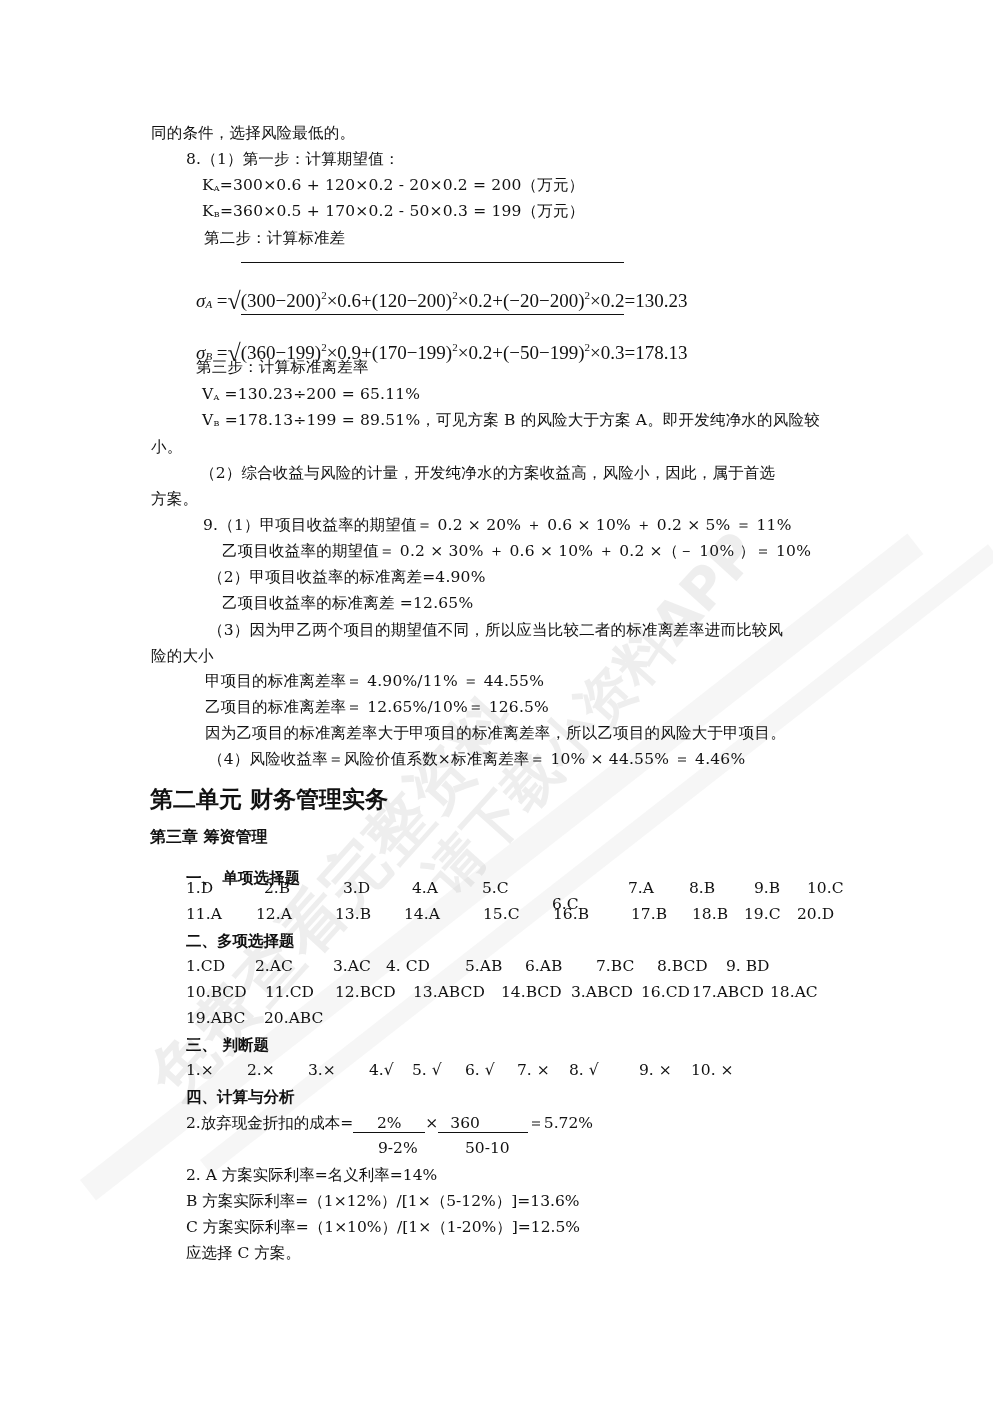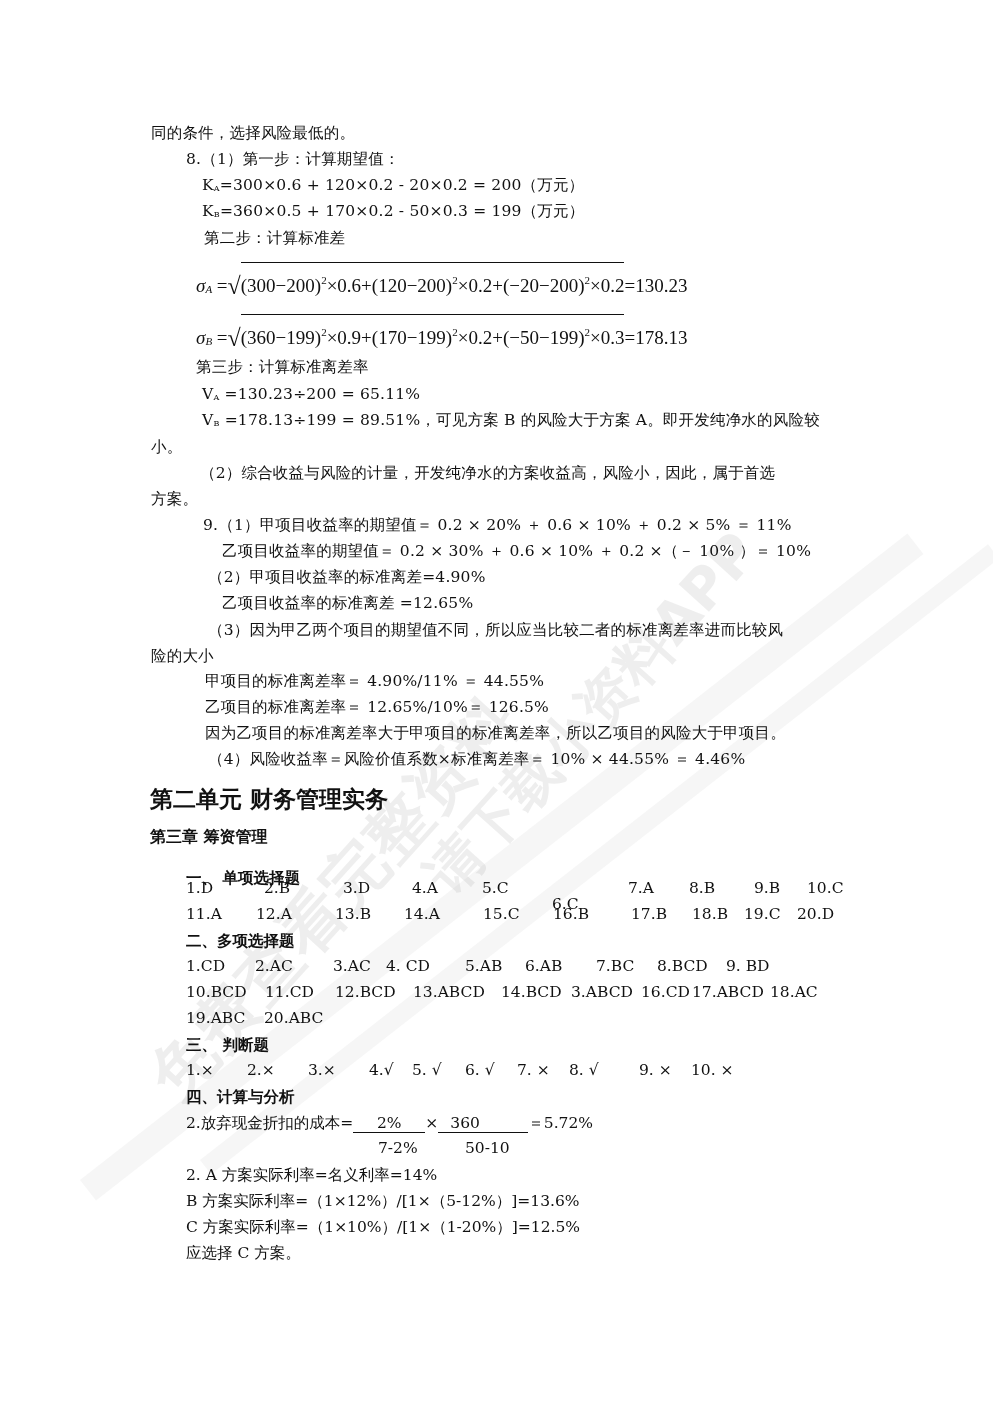--- a/index.html
+++ b/index.html
@@ -4,21 +4,21 @@
 <style>
   html, body { margin: 0; padding: 0; background: #ffffff; }
   body { width: 993px; height: 1404px; position: relative; overflow: hidden;
          font-family: "DejaVu Serif", "Liberation Serif", serif; color: #111; }
   .page { position: absolute; left: 0; top: 0; width: 993px; height: 1404px; }
   .line { position: absolute; font-size: 15.5px; line-height: 20px; white-space: nowrap; letter-spacing: 0.2px; }
   .sub { font-size: 8px; vertical-align: -1px; }
   .math { position: absolute; font-family: "Liberation Serif", "DejaVu Serif", serif; font-size: 19px; white-space: nowrap; line-height: 30px; }
   .math i { font-style: italic; }
   .math sup { font-size: 11px; vertical-align: 8px; }
-  .sqrt { display: inline-block; border-top: 1.3px solid #111; padding-top: 2px; }
+  .sqrt { display: inline-block; border-top: 1.3px solid #111; padding-top: 17px; }
   .radical { font-size: 24px; vertical-align: -2px; }
   .unit-title { position: absolute; font-family: "DejaVu Sans", sans-serif; font-weight: bold; font-size: 23px; white-space: nowrap; }
   .chap-title { position: absolute; font-family: "DejaVu Sans", sans-serif; font-weight: bold; font-size: 16px; white-space: nowrap; }
   .sec-title { position: absolute; font-family: "DejaVu Sans", sans-serif; font-weight: bold; font-size: 15.5px; white-space: nowrap; }
   .ans { position: absolute; font-size: 15.5px; white-space: nowrap; }
   .frac-under { display: inline-block; border-bottom: 1px solid #111; text-align: center; }
   .watermark { position: absolute; font-family: "DejaVu Sans", sans-serif; font-weight: bold; color: rgba(150,150,150,0.16);
                white-space: nowrap; transform-origin: left top; pointer-events: none; }
   .wm-stripe { position: absolute; background: rgba(170,170,170,0.10); transform-origin: left top; pointer-events: none; }
 </style>
@@ -142,20 +142,20 @@
     <span style="position:absolute;left:331px;">7. ×</span>
     <span style="position:absolute;left:383px;">8. √</span>
     <span style="position:absolute;left:453px;">9. ×</span>
     <span style="position:absolute;left:505px;">10. ×</span>
   </div>
 
   <div class="sec-title" style="left:186px;top:1087px;">四、计算与分析</div>
   <div class="ans" style="left:186px;top:1113px;">
     <span>2.放弃现金折扣的成本=</span><span class="frac-under" style="width:72px;">2%</span><span>×</span><span class="frac-under" style="width:90px;text-align:left;padding-left:12px;box-sizing:border-box;">360</span><span>＝5.72%</span>
   </div>
-  <div class="ans" style="left:378px;top:1139px;">7-2%</div>
+  <div class="ans" style="left:378px;top:1139px;">9-2%</div>
   <div class="ans" style="left:465px;top:1139px;">50-10</div>
 
   <div class="ans" style="left:186px;top:1165px;">2. A 方案实际利率=名义利率=14%</div>
   <div class="ans" style="left:186px;top:1191px;">B 方案实际利率=（1×12%）/[1×（5-12%）]=13.6%</div>
   <div class="ans" style="left:186px;top:1217px;">C 方案实际利率=（1×10%）/[1×（1-20%）]=12.5%</div>
   <div class="ans" style="left:186px;top:1243px;">应选择 C 方案。</div>
 </div>
 
 </body></html>

